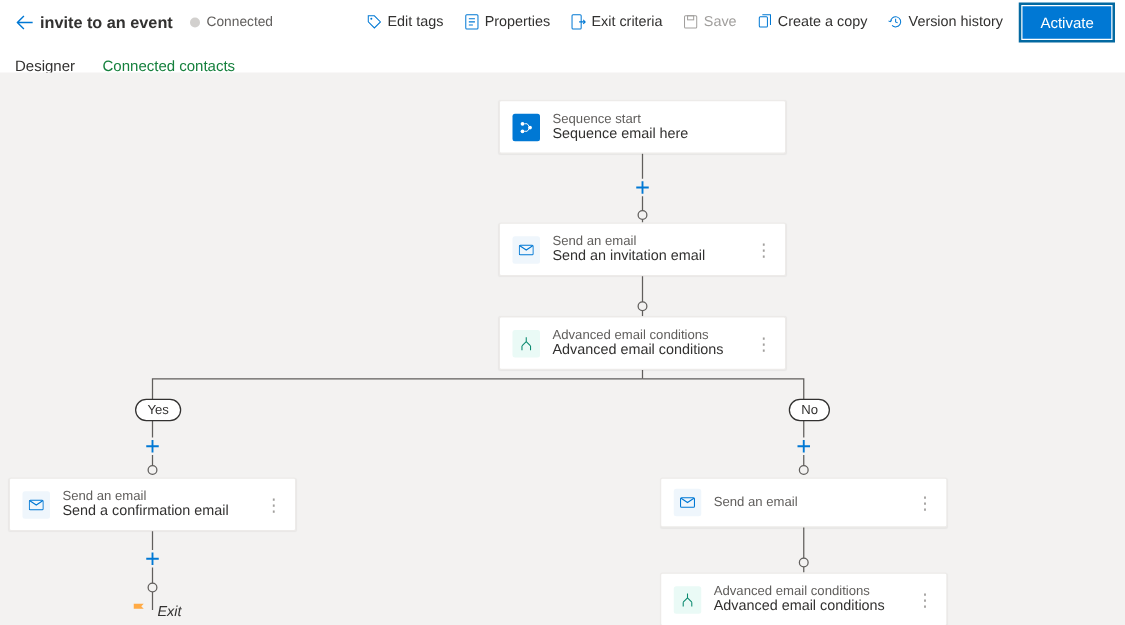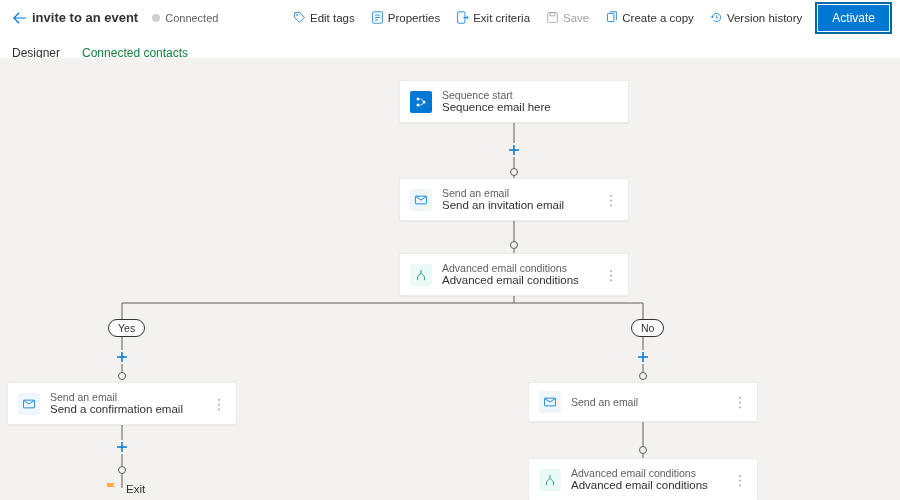--- a/index.html
+++ b/index.html
@@ -234,21 +234,21 @@
           <path d="M7 1v4M7 5 3 9M7 5l4 4M3 9v4M11 9v4" stroke="#0b8a6f" fill="none"></path>
         </svg>
     </div>
     <div class="txt">
       <div class="type">Advanced email conditions</div>
       <div class="label">Advanced email conditions</div>
     </div>
     <div class="more">⋮</div>
   </div>
 
-  <div class="exit" style="left:104px; top:423px;">
+  <div class="exit" style="left:104px; top:423px;font-style:italic;">
     <span class="flag">
       <svg width="14" height="14" viewBox="0 0 14 14">
           <path d="M3 1v12M3 2h8l-2 2 2 2H3" fill="currentColor"></path>
         </svg>
     </span>
     <span>Exit</span>
   </div>
 </div>
 
 </body></html>

